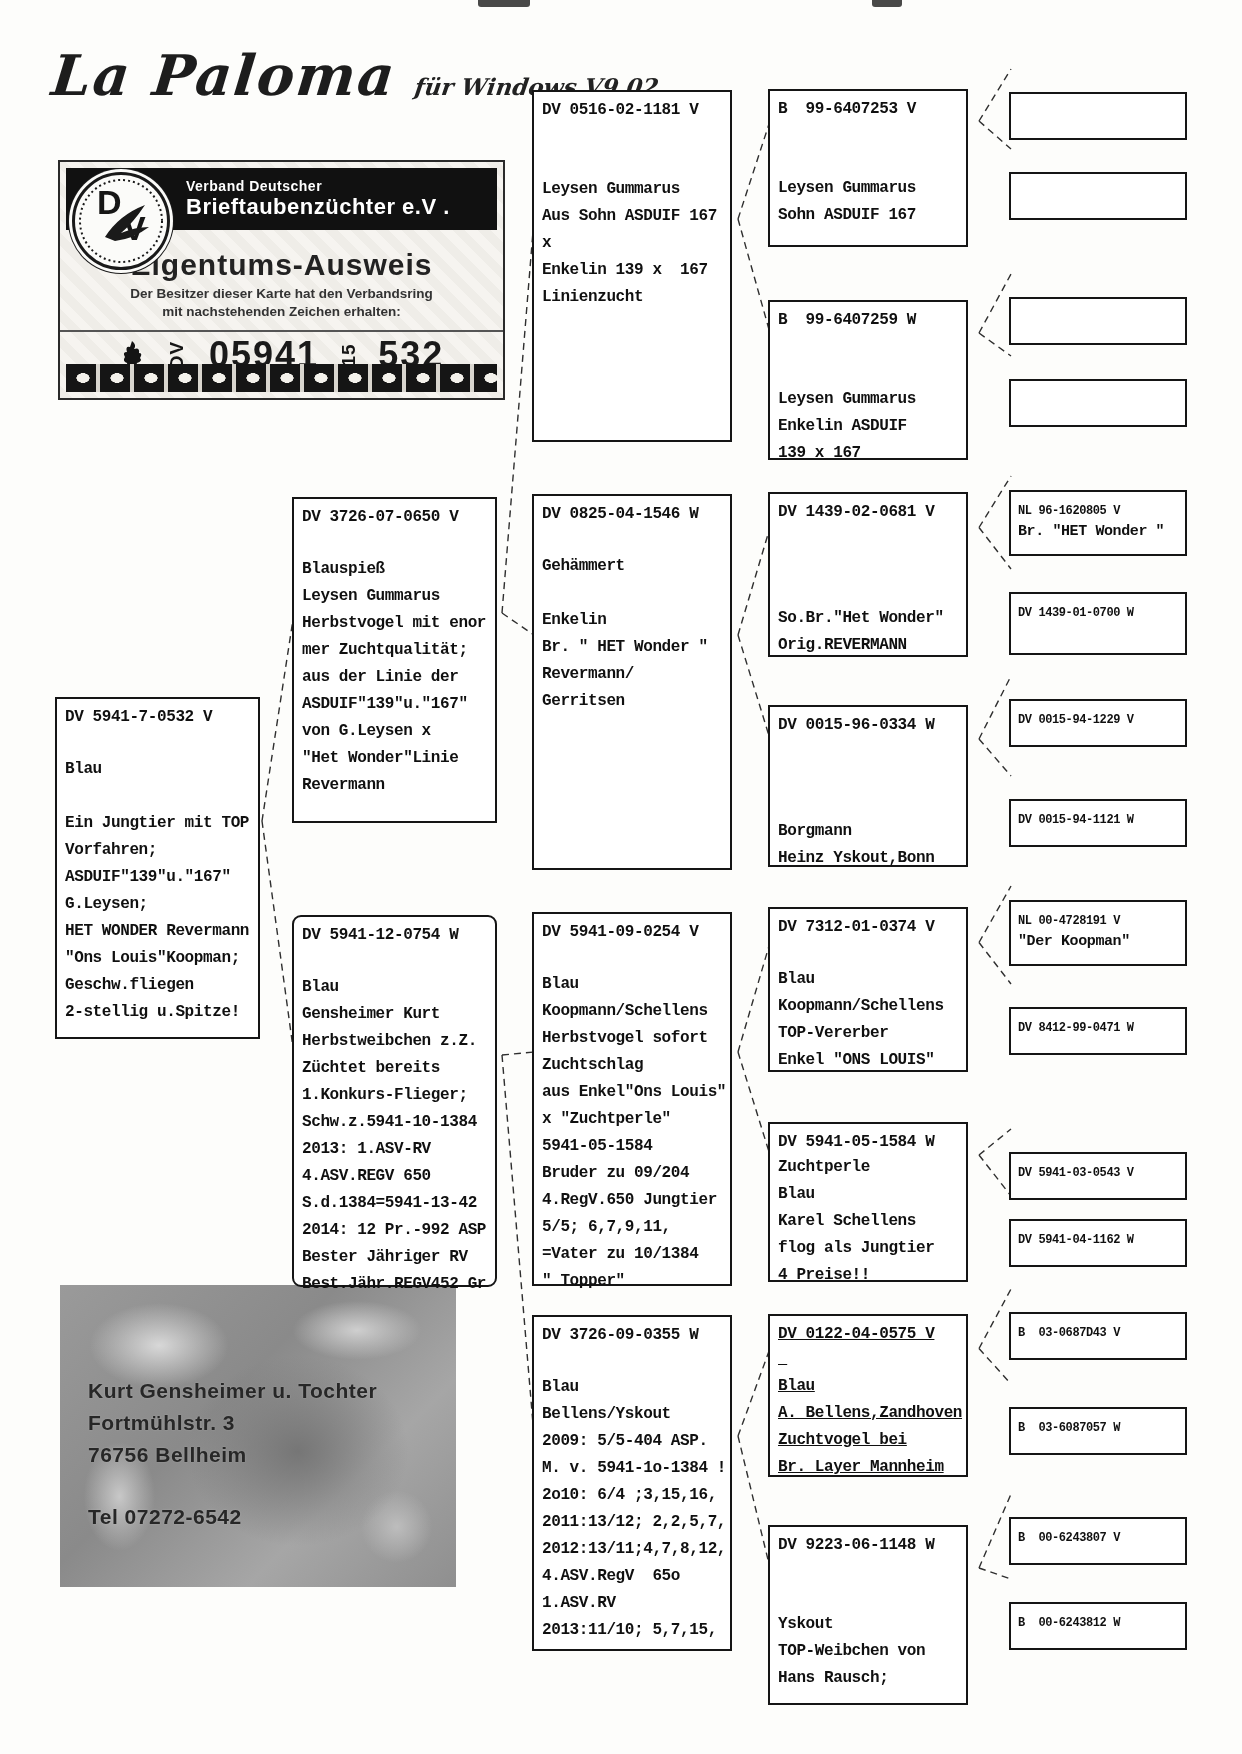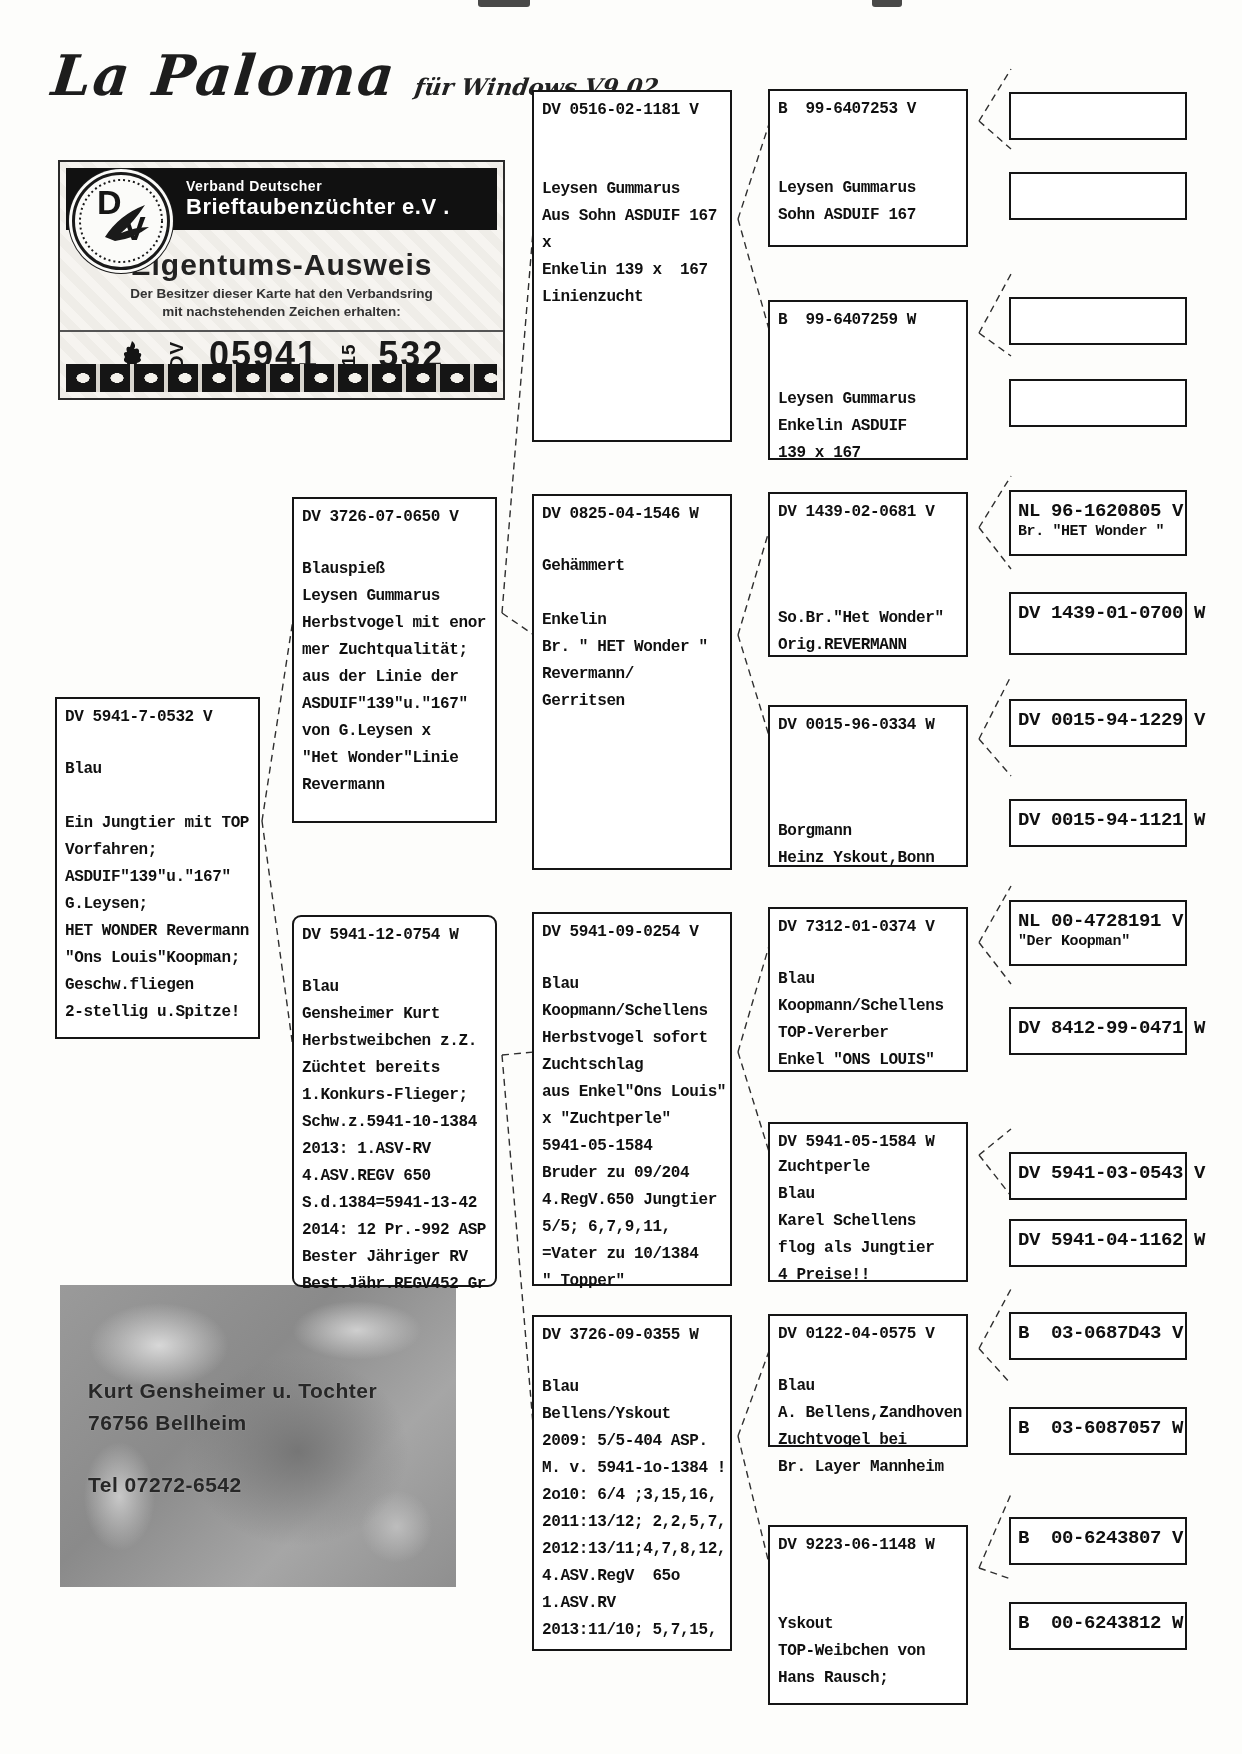--- a/index.html
+++ b/index.html
@@ -47,21 +47,21 @@
            radial-gradient(closest-side at 85% 80%,#bdbdbd,rgba(0,0,0,0) 60%),
            linear-gradient(135deg,#9a9a9a 0%,#8a8a8a 40%,#a6a6a6 70%,#8f8f8f 100%);}
   .stamp-text{position:absolute;left:28px;top:90px;font-weight:bold;font-size:21px;color:#272727;
               line-height:32px;letter-spacing:.5px;text-shadow:0 0 2px rgba(255,255,255,.25);}
   .stamp-phone{margin-top:30px;}
   
   .pbox{position:absolute;border:2px solid #151515;background:#fff;box-sizing:border-box;
         padding:7px 8px 4px;font-family:"Liberation Mono",monospace;font-weight:bold;color:#101010;margin-top:47px;}
   .pbox .ring{font-size:16px;line-height:23px;letter-spacing:-0.4px;white-space:pre;}
   .pbox .bline{font-size:16px;line-height:27px;min-height:27px;letter-spacing:-0.4px;white-space:pre;}
-  .pbox.gen5 .ring{font-size:19px;line-height:20px;}
+  .pbox.gen5 .ring{font-size:12px;line-height:20px;}
   .pbox.gen5 .bline{font-size:15px;line-height:22px;min-height:22px;}
   .pbox.gen5{padding:9px 7px 4px;}
   #connector-layer{position:absolute;left:0;top:0;pointer-events:none;}
 </style>
 </head>
 <body>
 
 <div class="page">
 
   <svg id="connector-layer" width="1242" height="1754">
@@ -129,20 +129,21 @@
       <span class="ring-big">05941</span>
       <span class="ring-vert">15</span>
       <span class="ring-big">532</span>
     </div>
     <div class="card-band"></div>
   </div>
 
   <div class="stamp">
     <div class="stamp-text">
       <div>Kurt Gensheimer u. Tochter</div>
+      <div>Fortmühlstr. 3</div>
       <div>76756 Bellheim</div>
       <div class="stamp-phone">Tel 07272-6542</div>
     </div>
   </div>
 
   <div id="boxes">
       <div class="pbox" style="left: 55px; top: 650px; width: 205px; height: 342px;">
         <div class="ring">DV 5941-7-0532 V</div>
         <div class="bline">&nbsp;</div>
         <div class="bline">Blau</div>
@@ -275,21 +276,21 @@
         <div class="bline">Enkel "ONS LOUIS"</div>
       </div>
       <div class="pbox" style="left: 768px; top: 1075px; width: 200px; height: 160px;">
         <div class="ring">DV 5941-05-1584 W</div>
         <div class="bline">Zuchtperle</div>
         <div class="bline">Blau</div>
         <div class="bline">Karel Schellens</div>
         <div class="bline">flog als Jungtier</div>
         <div class="bline">4 Preise!!</div>
       </div>
-      <div class="pbox" style="left: 768px; top: 1267px; width: 200px; height: 133px;">
+      <div class="pbox" style="left: 768px; top: 1267px; width: 200px; height: 163px; text-decoration: underline;">
         <div class="ring">DV 0122-04-0575 V</div>
         <div class="bline">&nbsp;</div>
         <div class="bline">Blau</div>
         <div class="bline">A. Bellens,Zandhoven</div>
         <div class="bline">Zuchtvogel bei</div>
         <div class="bline">Br. Layer Mannheim</div>
       </div>
       <div class="pbox" style="left: 768px; top: 1478px; width: 200px; height: 180px;">
         <div class="ring">DV 9223-06-1148 W</div>
         <div class="bline">&nbsp;</div>

